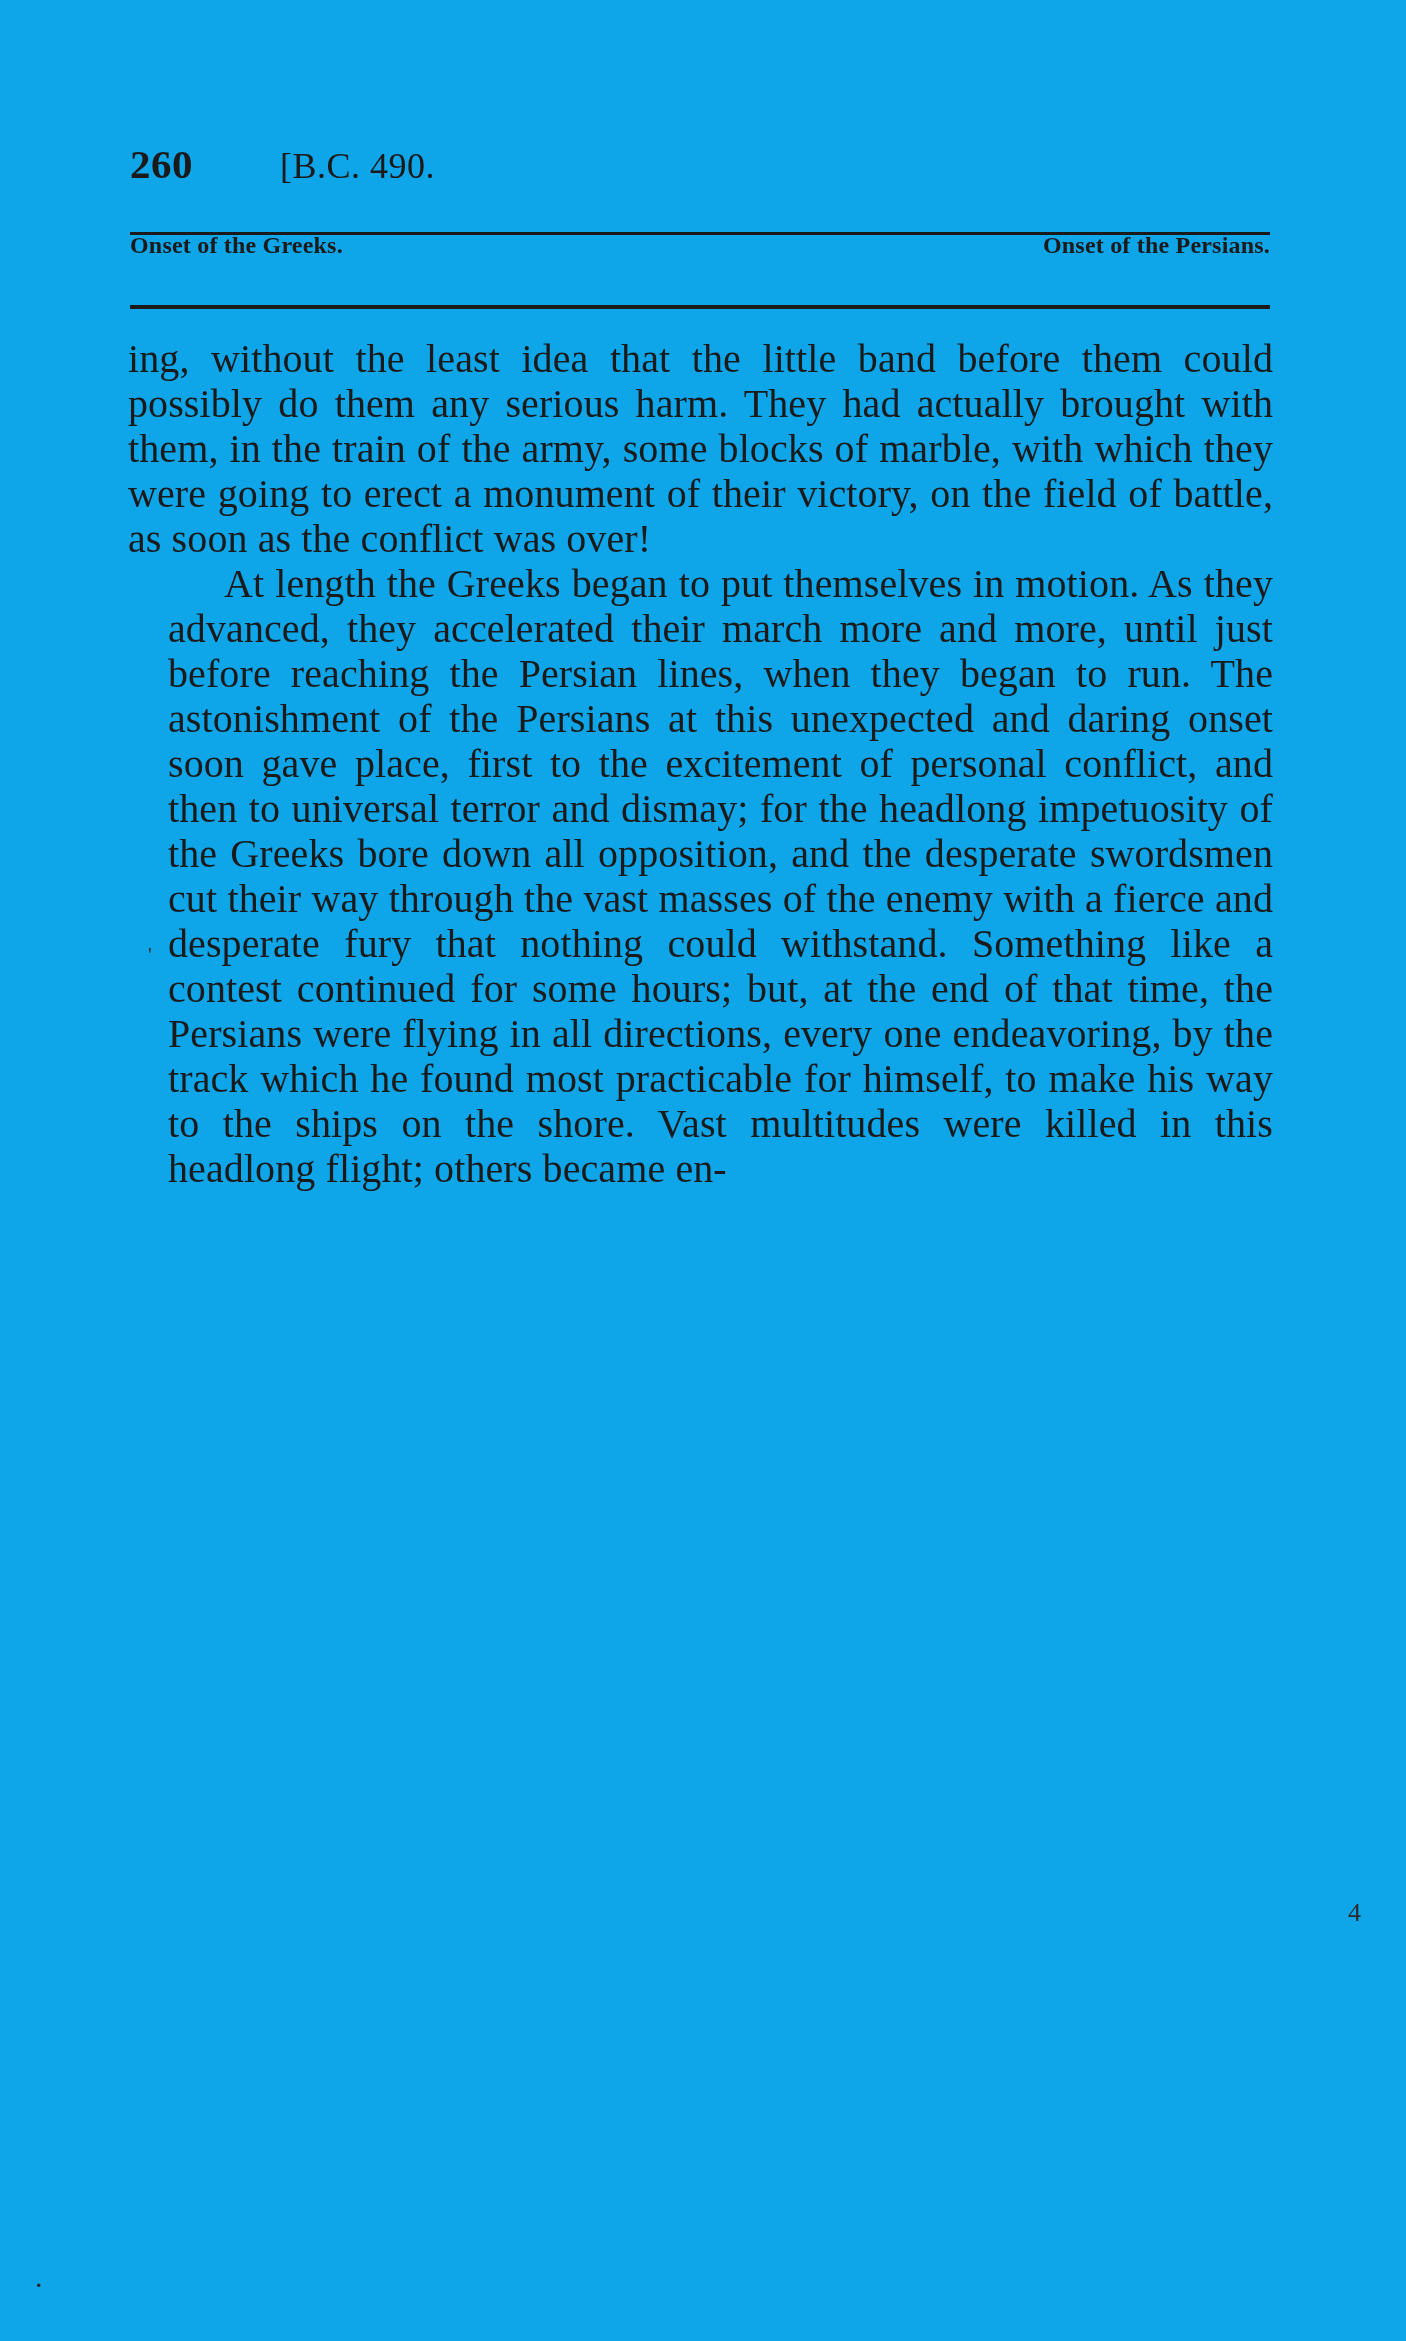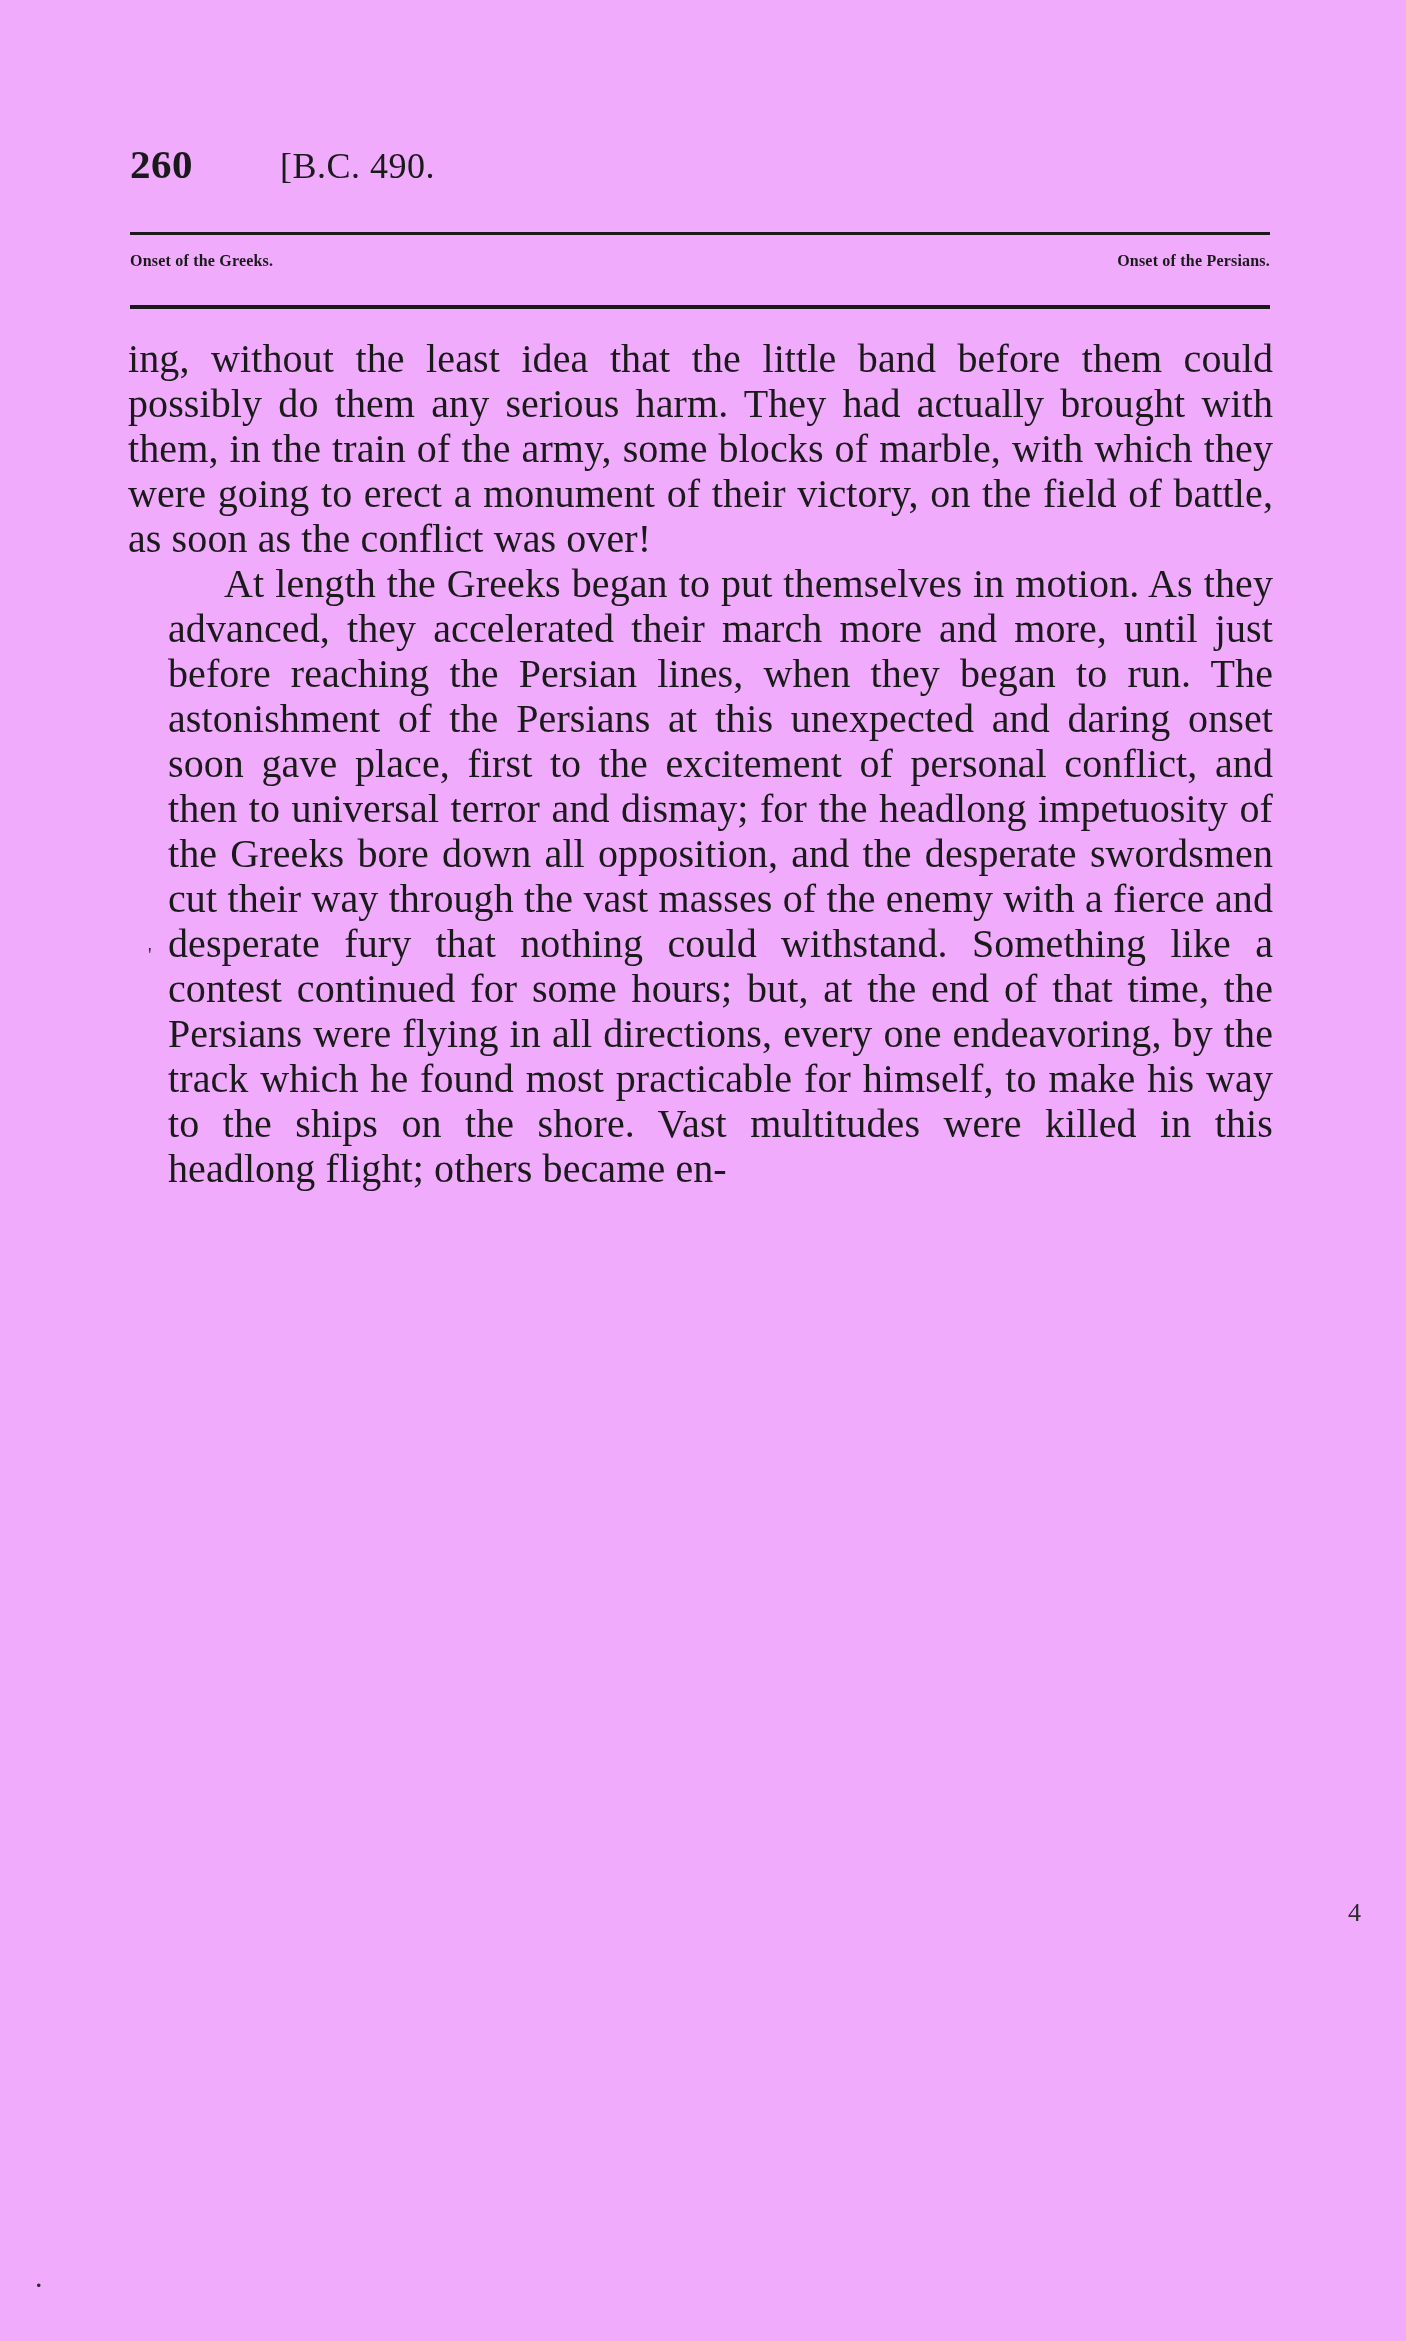--- a/index.html
+++ b/index.html
@@ -13,21 +13,21 @@
     position: relative;
     font-family: "Liberation Serif", serif;
     color: #1a1a1a;
     overflow: hidden;
   }
   .page {
     position: absolute;
     left: 0; top: 0;
     width: 1406px;
     height: 2341px;
-    background: #f0abfc;
+    background: #0ea5e9;
   }
 
   
   .header-row {
     position: absolute;
     left: 130px;
     top: 140px;
     width: 1140px;
     display: flex;
     align-items: baseline;
@@ -63,25 +63,25 @@
     width: 1140px;
     height: 3px;
     background: #1a1a1a;
   }
   .rule-top { top: 232px; }
   .rule-bottom { top: 305px; height: 4px; }
 
   .sidenotes {
     position: absolute;
     left: 130px;
-    top: 252px;
+    top: 232px;
     width: 1140px;
     display: flex;
     justify-content: space-between;
-    font-size: 16px;
+    font-size: 24px;
     font-weight: 700;
     letter-spacing: 0.2px;
   }
   .sidenotes .sn-right {
     font-weight: 700;
   }
 
   
   .body-text {
     position: absolute;

